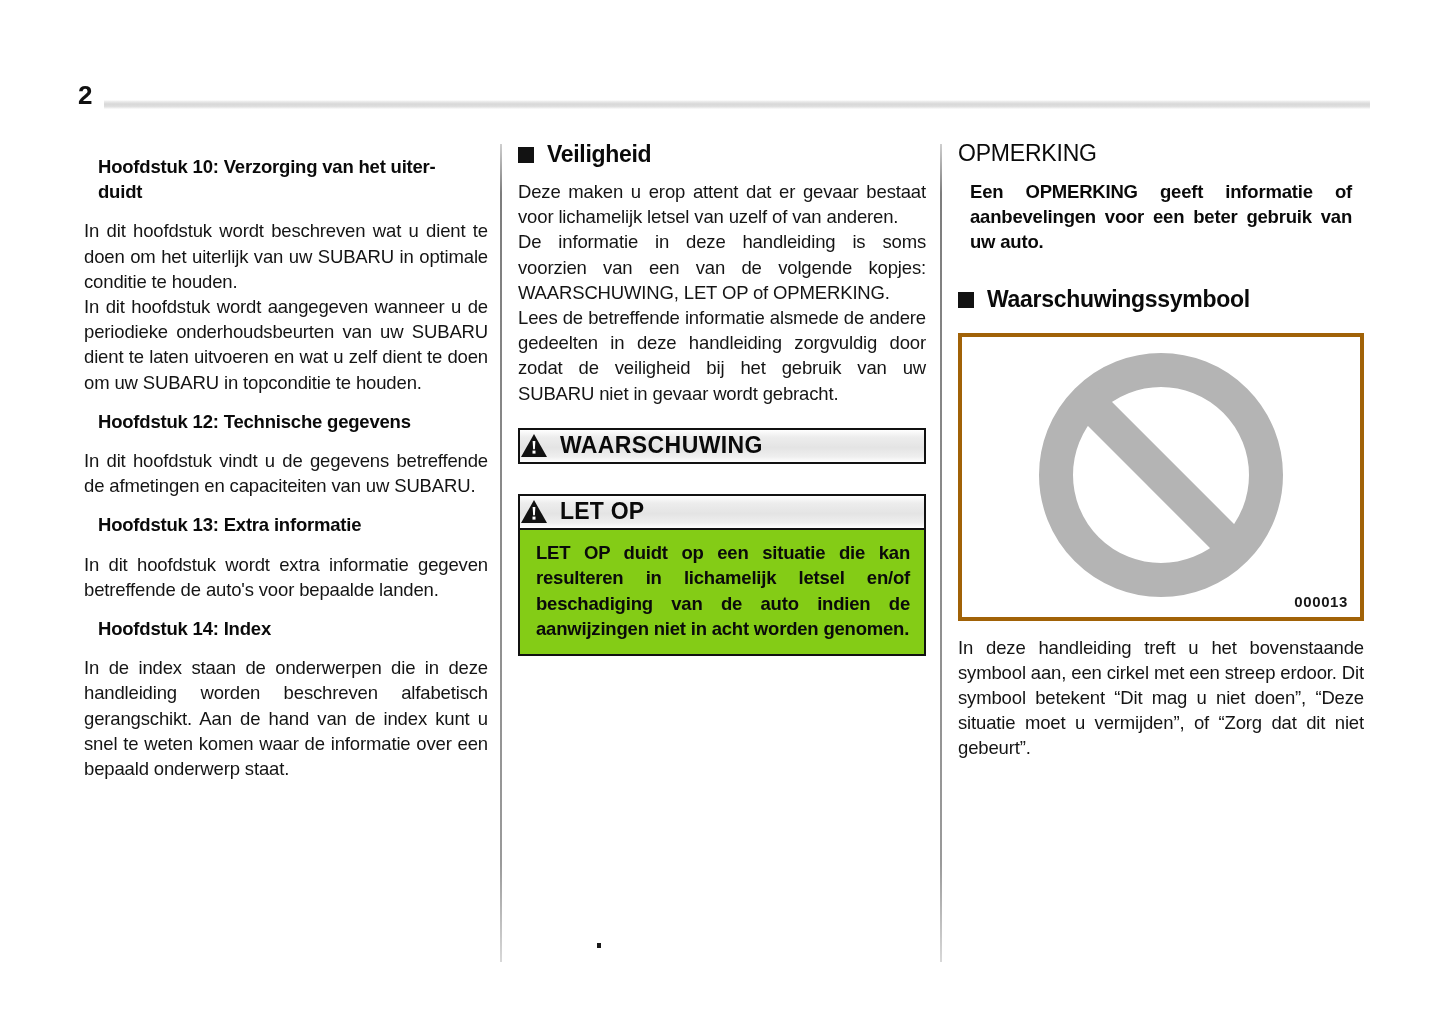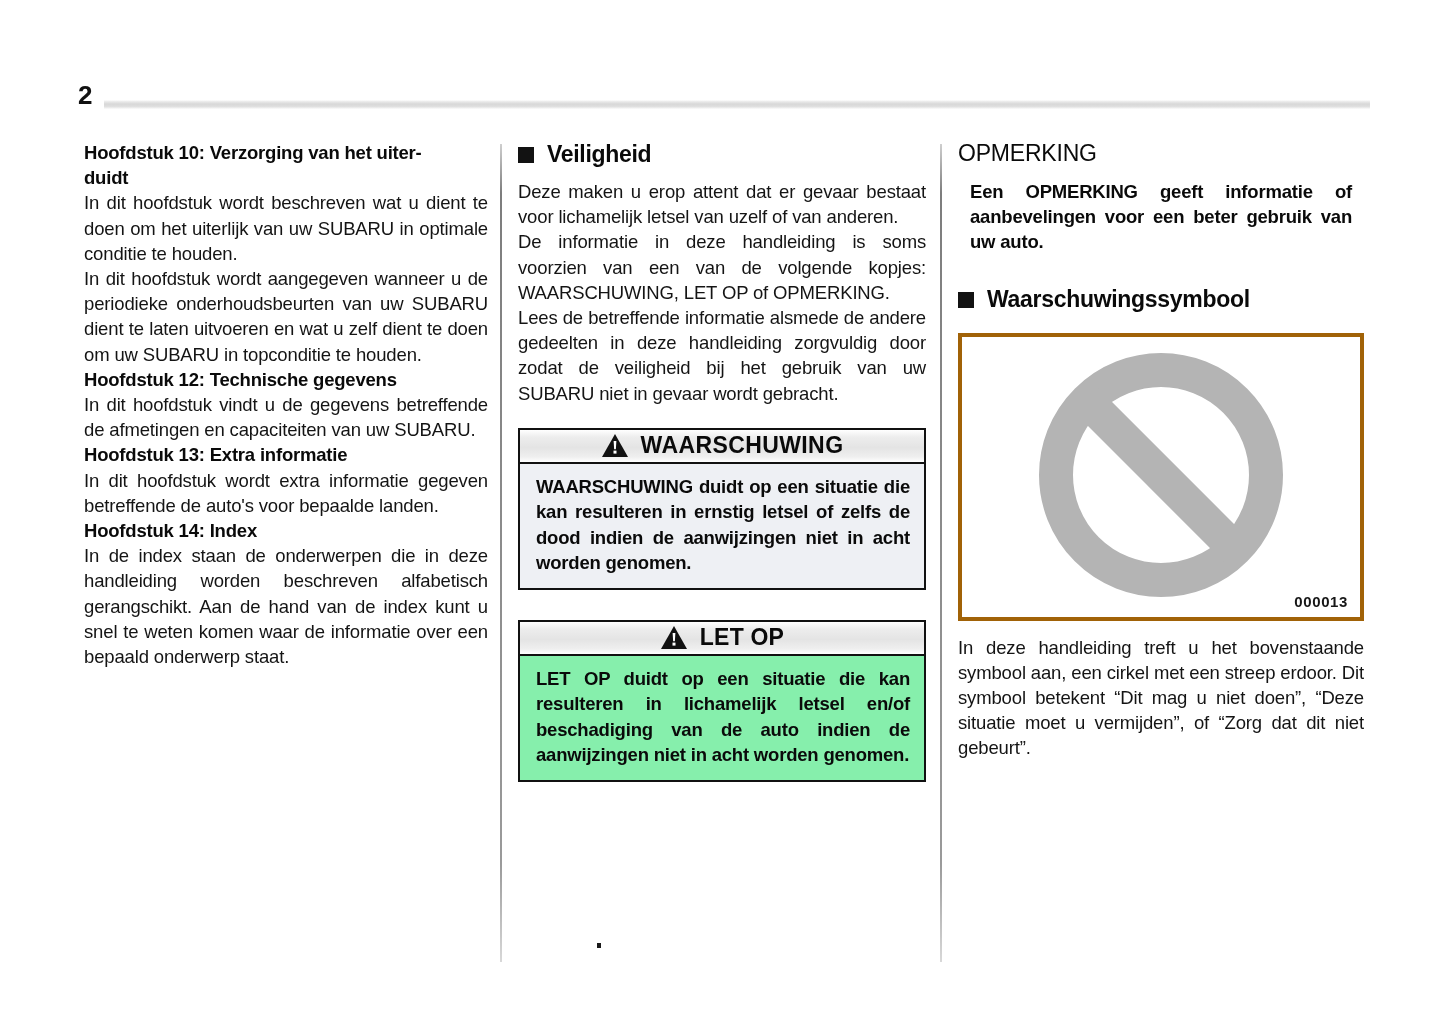--- a/index.html
+++ b/index.html
@@ -76,21 +76,21 @@
     letter-spacing: -0.15px;
     color: #141414;
   }
   .body-text + .body-text { margin-top: 0; }
   .para-gap { margin-top: 11px; }
 
   .sub-head {
     font-size: 18.5px;
     font-weight: bold;
     line-height: 25.2px;
-    margin: 0;
+    margin: 14px;
     letter-spacing: -0.2px;
     color: #0a0a0a;
   }
 
   .section-head {
     font-size: 23px;
     font-weight: bold;
     line-height: 28px;
     margin: 0 0 6px 0;
     letter-spacing: -0.3px;
@@ -128,21 +128,20 @@
   }
 
   
   .alert-title {
     border: 2.5px solid #111;
     background: linear-gradient(to bottom,
        #ffffff 0%, #ededed 22%, #e4e4e4 55%, #efefef 84%, #ffffff 100%);
     height: 36px;
     display: flex;
     align-items: center;
-    justify-content: center;
     box-sizing: border-box;
   }
   .alert-title .label {
     font-size: 23px;
     font-weight: bold;
     letter-spacing: 0.4px;
     color: #0a0a0a;
     line-height: 1;
   }
   .alert-title .label.lighter { font-weight: bold; letter-spacing: 0.2px; }
@@ -152,21 +151,21 @@
     flex: 0 0 auto;
     display: block;
   }
   .alert-body {
     border: 2px solid #111;
     border-top: 0;
     box-sizing: border-box;
     padding: 10px 14px 12px 16px;
   }
   .alert-body.shaded { background: #eef0f4; }
-  .alert-body.plain  { background: #86efac; }
+  .alert-body.plain  { background: #84cc16; }
   .alert-body p {
     margin: 0;
     font-size: 18.5px;
     font-weight: bold;
     line-height: 25.5px;
     text-align: justify;
     letter-spacing: -0.2px;
     color: #0a0a0a;
   }
   .spacer-22 { height: 22px; }
@@ -254,23 +253,20 @@
     <div class="spacer-22"></div>
 
     <div>
       <div class="alert-title">
         <svg class="warn-tri" viewBox="0 0 28 25">
           <polygon points="14,1 27,24 1,24" fill="#111111"></polygon>
           <path d="M12.6 8.0 h2.8 l-0.55 8.2 h-1.7 z" fill="#ffffff"></path>
           <rect x="12.5" y="17.6" width="3.0" height="3.0" fill="#ffffff"></rect>
         </svg>
         <span class="label">WAARSCHUWING</span>
-      </div>
-      <div class="alert-body shaded">
-        <p>WAARSCHUWING duidt op een situatie die kan resulteren in ernstig letsel of zelfs de dood indien de aanwijzingen niet in acht worden genomen.</p>
       </div>
     </div>
 
     <div class="spacer-30"></div>
 
     <div>
       <div class="alert-title">
         <svg class="warn-tri" viewBox="0 0 28 25">
           <polygon points="14,1 27,24 1,24" fill="#111111"></polygon>
           <path d="M12.6 8.0 h2.8 l-0.55 8.2 h-1.7 z" fill="#ffffff"></path>

